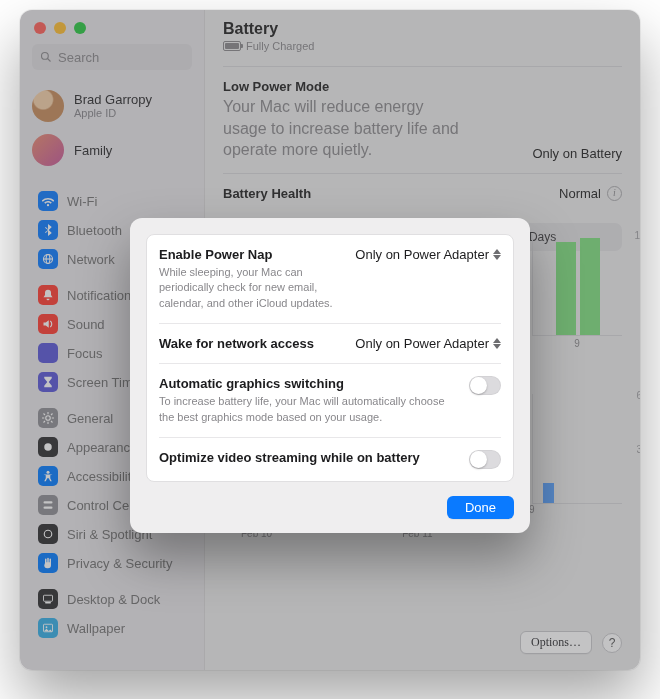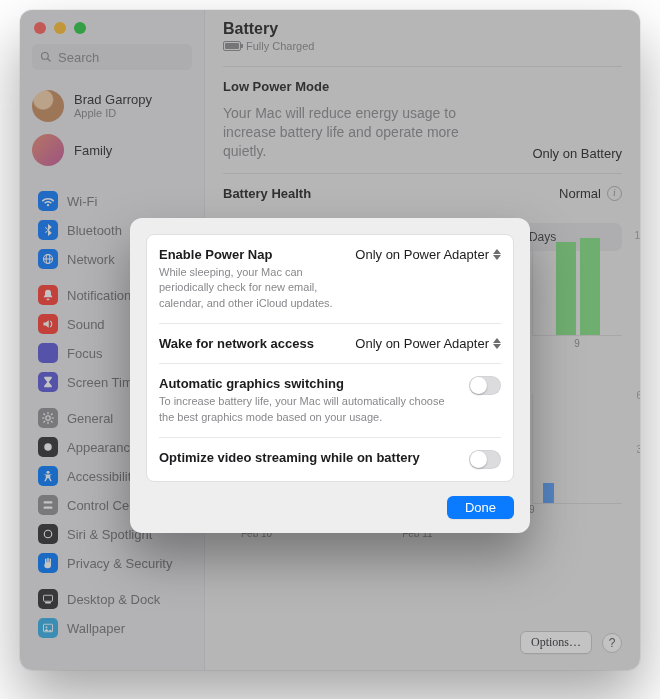--- a/index.html
+++ b/index.html
@@ -32,21 +32,21 @@
 
   .main { flex:1; background:#ececec; padding:10px 18px 14px; position:relative; }
   .page-title { font-size:16px; font-weight:700; color:#222; }
   .page-sub { font-size:11px; color:#8a898c; display:flex; align-items:center; gap:5px; margin:2px 0 14px; }
   .batt-ic { width:18px; height:10px; border:1px solid #8a898c; border-radius:2px; position:relative; }
   .batt-ic:after { content:""; position:absolute; right:-3px; top:2px; width:2px; height:4px; background:#8a898c; border-radius:0 1px 1px 0; }
   .batt-ic span { position:absolute; inset:1px; background:#8a898c; border-radius:1px; }
 
   .section { border-top:1px solid #d7d7d9; padding:12px 0; display:flex; justify-content:space-between; align-items:flex-end; gap:12px; }
   .section .title { font-size:13px; color:#222; font-weight:600; }
-  .section .desc { font-size:14px; color:#8a898c; margin-top:10px; max-width:240px; line-height:1.35; }
+  .section .desc { font-size:16px; color:#8a898c; margin-top:2px; max-width:240px; line-height:1.35; }
   .value { font-size:13px; color:#222; white-space:nowrap; display:flex; align-items:center; gap:6px; }
   .info { width:15px;height:15px;border-radius:50%;border:1px solid #a9a9ac; position:relative; }
   .info:after{content:"i"; font-family:serif; font-size:10px; font-style:italic; color:#8d8d90; position:absolute; left:50%; top:50%; transform:translate(-50%,-52%); }
 
   .seg { margin:10px 0 8px; display:flex; background:#e0dfe1; border-radius:7px; padding:2px; font-size:12px; }
   .seg div { flex:1; text-align:center; padding:5px 0; border-radius:5px; color:#3a3a3c; }
   .seg .on { background:#fff; box-shadow:0 1px 2px rgba(0,0,0,.15); }
 
   .chart { position:absolute; right:18px; top:224px; width:90px; font-size:10px; color:#8a898c; }
   .chart .bars{ height:102px; display:flex; align-items:flex-end; justify-content:center; position:relative; border-left:1px solid #d7d7d9; border-bottom:1px solid #d7d7d9; }

